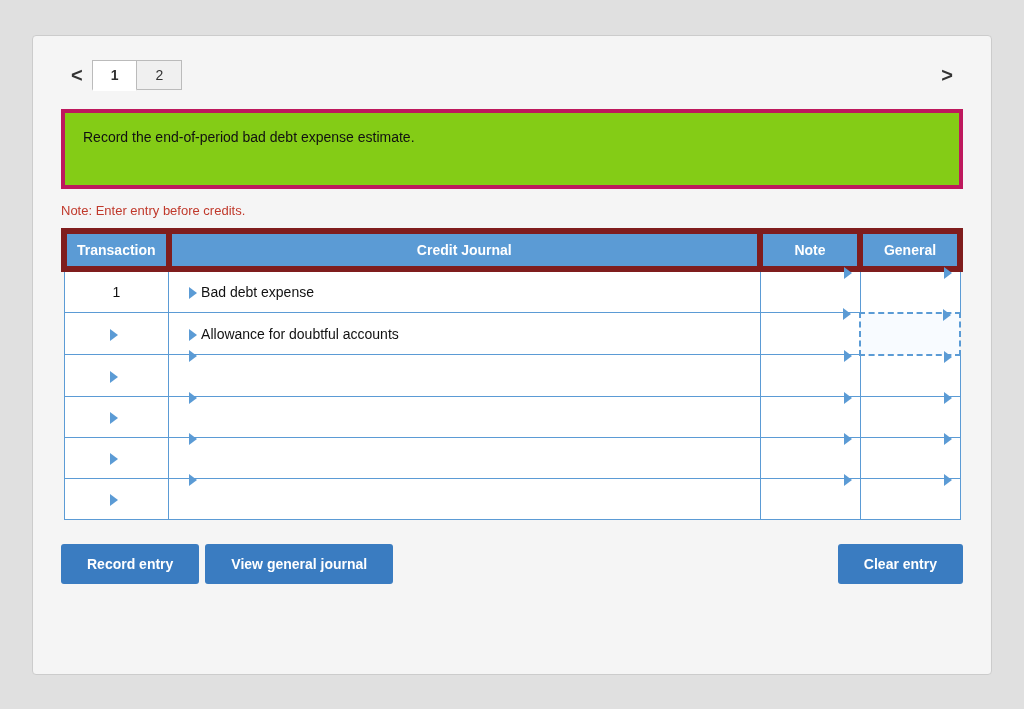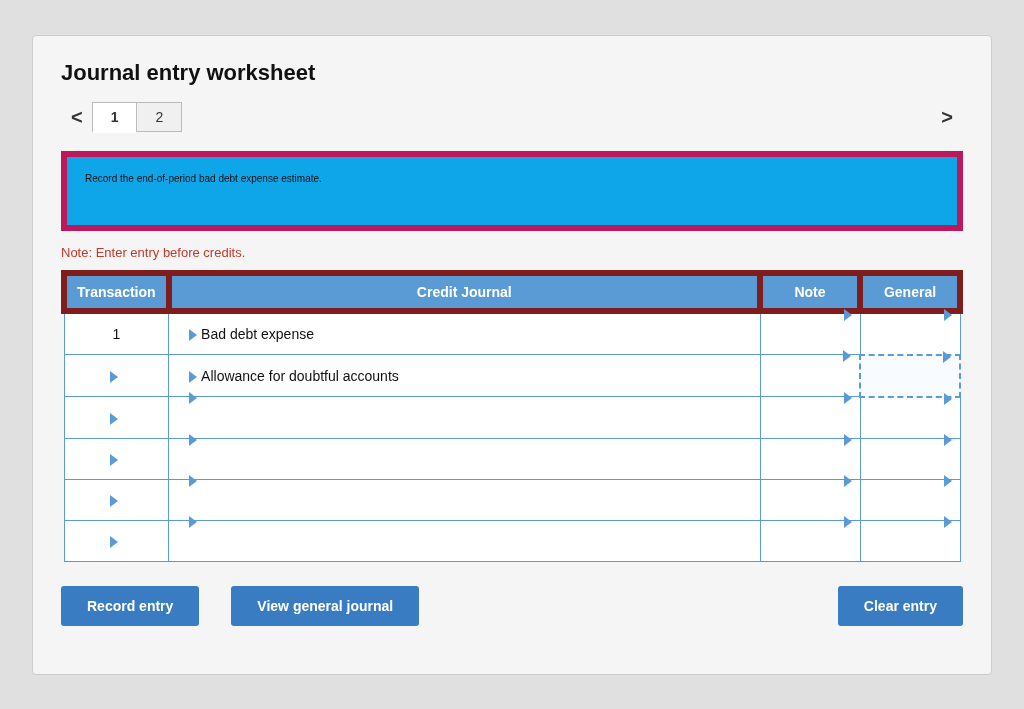--- a/index.html
+++ b/index.html
@@ -55,26 +55,26 @@
       background: #fff;
       border-bottom: 2px solid #fff;
       font-weight: bold;
       z-index: 1;
       position: relative;
     }
     .tab:not(.active) {
       background: #f0f0f0;
     }
     .description-box {
-      border: 6px solid #be185d;
-      background: #0ea5e9;
+      border: 4px solid #be185d;
+      background: #84cc16;
       padding: 16px 18px;
       margin-bottom: 14px;
       min-height: 80px;
-      font-size: 10px;
+      font-size: 14px;
       color: #111;
     }
     .note-text {
       color: #c0392b;
       font-size: 13px;
       margin-bottom: 10px;
     }
     .journal-table {
       width: 100%;
       border-collapse: collapse;
@@ -143,41 +143,40 @@
     }
     .btn {
       background: #3a7cc1;
       color: #fff;
       border: none;
       padding: 12px 26px;
       font-size: 14px;
       font-weight: bold;
       cursor: pointer;
       border-radius: 3px;
-      margin-right: 32px;
+      margin-right: 6px;
     }
     .btn:last-child {
       margin-right: 0;
       margin-left: auto;
     }
     .input-cell {
       width: 100%;
       height: 100%;
       border: none;
       outline: none;
       background: transparent;
       padding: 4px 6px;
       font-size: 14px;
     }
   </style>
 </head>
 <body>
 
 <div class="worksheet-container">
-  <div class="worksheet-title">Journal entry worksheet</div>
 
   <div class="tab-nav">
     <button class="nav-arrow">&lt;</button>
     <div class="tab active">
       <span>1</span>
     </div>
     <div class="tab">
       <span>2</span>
     </div>
     <button class="nav-arrow" style="margin-left:auto;">&gt;</button>

